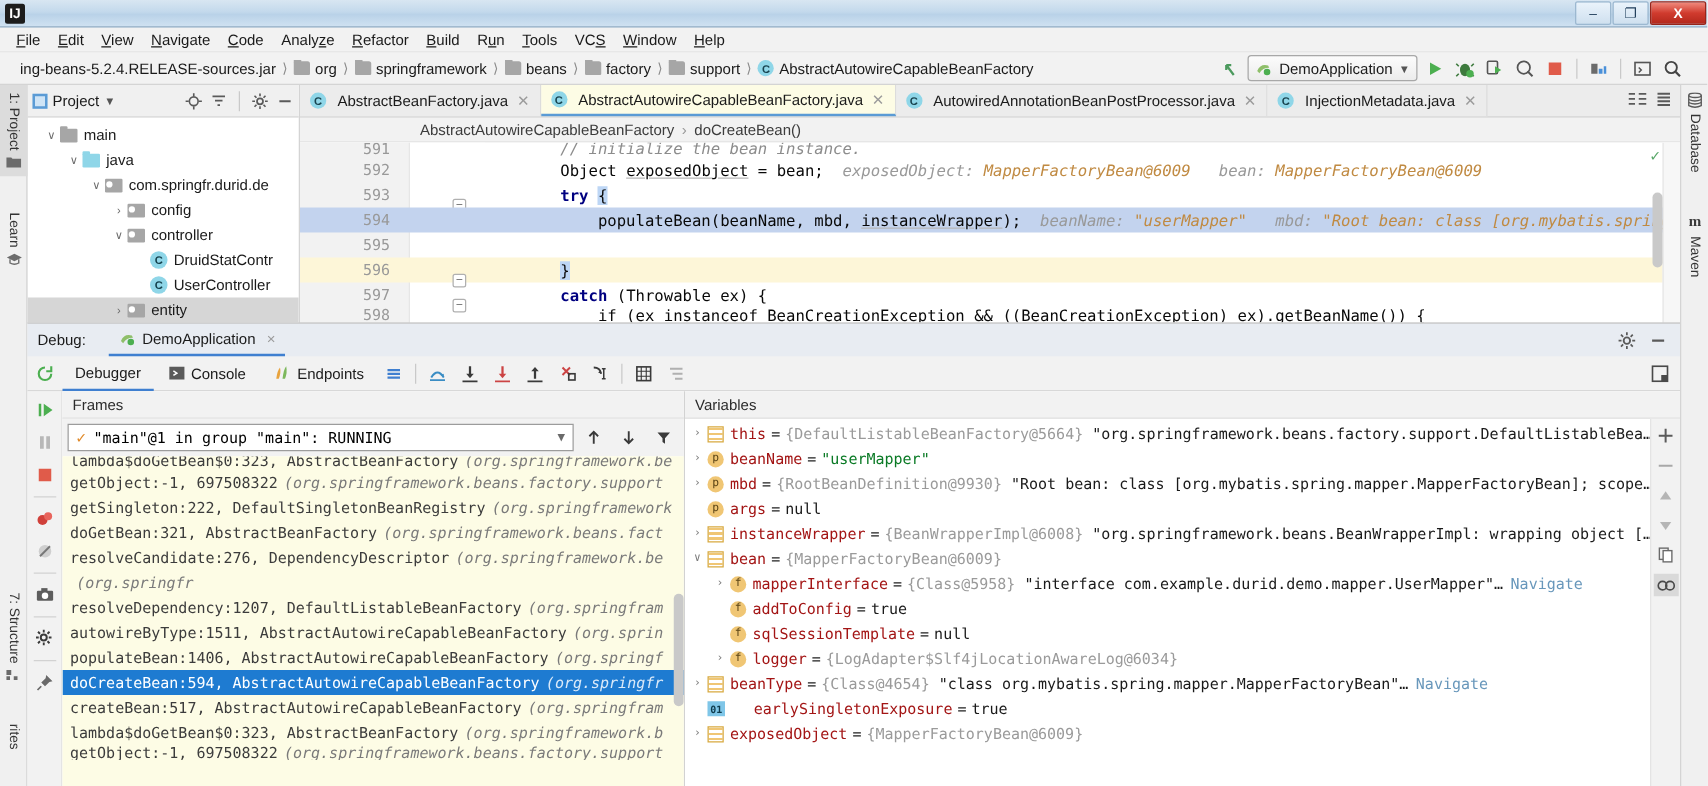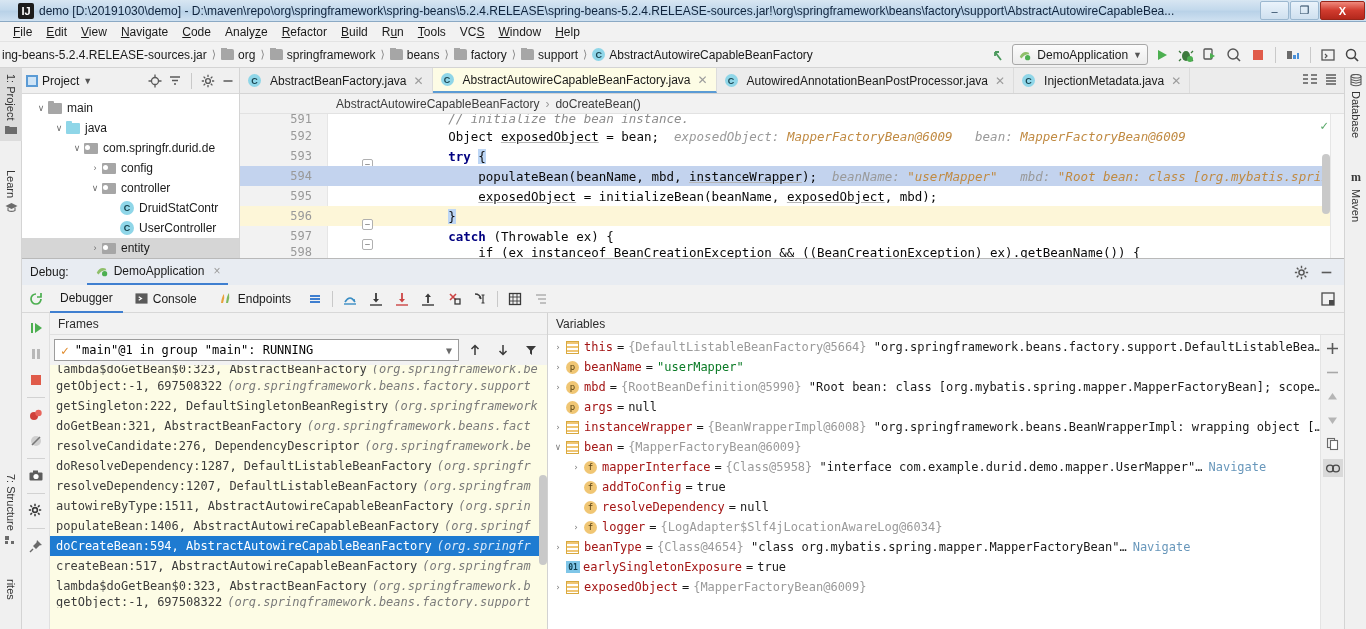--- a/index.html
+++ b/index.html
@@ -13,21 +13,21 @@
     -webkit-font-smoothing: antialiased;
   }
   #app { position: relative; width: 1366px; height: 629px; }
 
   
   .titlebar {
     height: 22px;
     background: linear-gradient(to bottom, #d8e6f2 0%, #c3d9ec 45%, #b9d2e8 55%, #cfe1f1 100%);
     border-bottom: 1px solid #8ba9c4;
     display: flex; align-items: center;
-    padding-left: 18px;
+    padding-left: 4px;
     position: relative;
   }
   .tb-icon {
     width: 16px; height: 16px; margin-right: 5px;
     background: #1c1c1c; color: #fff;
     font-size: 11px; font-weight: bold;
     display: flex; align-items: center; justify-content: center;
     border-radius: 2px;
   }
   .tb-title {
@@ -59,21 +59,21 @@
   .menu-item {
     padding: 2px 7px; font-size: 12px; color: #1a1a1a;
     cursor: default;
   }
   .menu-item .mn { text-decoration: underline; }
 
   
   .navbar {
     height: 26px; background: #f2f2f2;
     display: flex; align-items: center;
-    padding: 0 2px;
+    padding: 0 16px;
     border-bottom: 1px solid #d4d4d4;
     position: relative;
   }
   .crumbs { display: flex; align-items: center; overflow: hidden; flex: 0 0 auto; }
   .crumb { display: flex; align-items: center; font-size: 12px; color: #1a1a1a; white-space: nowrap; }
   .crumb .sep { color: #8a8a8a; margin: 0 5px; font-size: 11px; }
   .ic-folder {
     width: 13px; height: 11px; margin-right: 4px;
     background: #a6a6a6; border-radius: 1px 2px 1px 1px;
     position: relative; display: inline-block;
@@ -234,21 +234,21 @@
   .ic-field {
     width:13px;height:13px;border-radius:50%;background:#f0c674;color:#5a4415;
     font-size:9px;display:inline-flex;align-items:center;justify-content:center;margin-right:5px;flex:0 0 13px;
   }
   .ic-obj {
     width:13px;height:13px;margin-right:5px;flex:0 0 13px;
     background:repeating-linear-gradient(to bottom,#f0c674 0,#f0c674 2px,#fff 2px,#fff 4px);
     border:1px solid #d8a93f;
   }
   .ic-bool {
-    width:14px;height:12px;margin-right:3px;flex:0 0 14px;background:#7fc6e8;color:#0e3b4d;
+    width:14px;height:12px;margin-right:23px;flex:0 0 14px;background:#7fc6e8;color:#0e3b4d;
     font-size:8px;font-weight:bold;display:inline-flex;align-items:center;justify-content:center;
   }
   .vname { color:#a31515; }
   .veq { color:#1a1a1a; margin:0 4px; }
   .vref { color:#9a9a9a; }
   .vstr { color:#0a7a25; }
   .vkw { color:#1a1a1a; }
   .vlink { color:#6897bb; margin-left:6px; }
   .varside { width:24px; background:#f2f2f2; border-left:1px solid #e4e4e4; display:flex; flex-direction:column; align-items:center; padding-top:4px; gap:6px;}
   .varside .vb { width:20px; height:18px; display:flex; align-items:center; justify-content:center; color:#6a6a6a;}
@@ -260,21 +260,20 @@
   }
   .svgi { display:block; }
 </style>
 </head>
 <body>
 
 <div id="app">
 
   <div class="titlebar">
     <div class="tb-icon">IJ</div>
-    <div class="tb-title">demo [D:\20191030\demo] - D:\maven\repo\org\springframework\spring-beans\5.2.4.RELEASE\spring-beans-5.2.4.RELEASE-sources.jar!\org\springframework\beans\factory\support\AbstractAutowireCapableBea...</div>
     <div class="tb-btns">
       <div class="tb-btn">–</div>
       <div class="tb-btn">❐</div>
       <div class="tb-btn close">X</div>
     </div>
   </div>
 
   <div class="menubar" id="menubar">
       <div class="menu-item"><span class="mn">F</span>ile</div>
       <div class="menu-item"><span class="mn">E</span>dit</div>
@@ -571,21 +570,20 @@
               <span class="ctext"><span class="ctext">&nbsp;&nbsp;&nbsp;&nbsp;&nbsp;&nbsp;&nbsp;&nbsp;</span><span class="k">try</span><span class="ctext">&nbsp;</span><span class="brmatch">{</span></span>
             </div>
             <div class="codeline hl">
               <span class="lnum">594</span>
               <span class="foldmark"></span>
               <span class="ctext"><span class="ctext">&nbsp;&nbsp;&nbsp;&nbsp;&nbsp;&nbsp;&nbsp;&nbsp;&nbsp;&nbsp;&nbsp;&nbsp;populateBean(beanName,&nbsp;mbd,&nbsp;</span><span class="und">instanceWrapper</span><span class="ctext">);&nbsp;&nbsp;</span><span class="hint">beanName:&nbsp;</span><span class="hintv">"userMapper"</span><span class="hint">&nbsp;&nbsp;&nbsp;mbd:&nbsp;</span><span class="hintv">"Root&nbsp;bean:&nbsp;class&nbsp;[org.mybatis.spring.mapper.MapperFactor</span></span>
             </div>
             <div class="codeline">
               <span class="lnum">595</span>
               <span class="foldmark"></span>
-              <span class="ctext"><span class="ctext">&nbsp;&nbsp;&nbsp;&nbsp;&nbsp;&nbsp;&nbsp;&nbsp;&nbsp;&nbsp;&nbsp;&nbsp;</span><span class="und">exposedObject</span><span class="ctext">&nbsp;=&nbsp;initializeBean(beanName,&nbsp;</span><span class="und">exposedObject</span><span class="ctext">,&nbsp;mbd);</span></span>
             </div>
             <div class="codeline caret">
               <span class="lnum">596</span>
               <span class="foldmark">
                 <span class="fm">−</span>
               </span>
               <span class="ctext"><span class="ctext">&nbsp;&nbsp;&nbsp;&nbsp;&nbsp;&nbsp;&nbsp;&nbsp;</span><span class="brmatch">}</span></span>
             </div>
             <div class="codeline">
               <span class="lnum">597</span>
@@ -844,21 +842,20 @@
             </div>
             <div class="frow">
               <span>doGetBean:321, AbstractBeanFactory</span>
               <span class="pkg">(org.springframework.beans.fact</span>
             </div>
             <div class="frow">
               <span>resolveCandidate:276, DependencyDescriptor</span>
               <span class="pkg">(org.springframework.be</span>
             </div>
             <div class="frow">
-              <span>doResolveDependency:1287, DefaultListableBeanFactory</span>
               <span class="pkg">(org.springfr</span>
             </div>
             <div class="frow">
               <span>resolveDependency:1207, DefaultListableBeanFactory</span>
               <span class="pkg">(org.springfram</span>
             </div>
             <div class="frow">
               <span>autowireByType:1511, AbstractAutowireCapableBeanFactory</span>
               <span class="pkg">(org.sprin</span>
             </div>
@@ -892,21 +889,21 @@
           <div class="varslist" id="varslist">
               <div class="vrow"><span class="vind" style="width:2px"></span><span class="vtri">›</span><span class="ic-obj"></span><span class="vname">this</span><span class="veq">=</span><span class="vref">{DefaultListableBeanFactory@5664}</span>&nbsp;<span class="vkw">"org.springframework.beans.factory.support.DefaultListableBea…</span></div>
               <div class="vrow">
                 <span class="vind" style="width:2px"></span>
                 <span class="vtri">›</span>
                 <span class="ic-field">p</span>
                 <span class="vname">beanName</span>
                 <span class="veq">=</span>
                 <span class="vstr">"userMapper"</span>
               </div>
-              <div class="vrow"><span class="vind" style="width:2px"></span><span class="vtri">›</span><span class="ic-field">p</span><span class="vname">mbd</span><span class="veq">=</span><span class="vref">{RootBeanDefinition@5990}</span>&nbsp;<span class="vkw">"Root bean: class [org.mybatis.spring.mapper.MapperFactoryBean]; scope…</span></div>
+              <div class="vrow"><span class="vind" style="width:2px"></span><span class="vtri">›</span><span class="ic-field">p</span><span class="vname">mbd</span><span class="veq">=</span><span class="vref">{RootBeanDefinition@9930}</span>&nbsp;<span class="vkw">"Root bean: class [org.mybatis.spring.mapper.MapperFactoryBean]; scope…</span></div>
               <div class="vrow">
                 <span class="vind" style="width:2px"></span>
                 <span class="vtri"></span>
                 <span class="ic-field">p</span>
                 <span class="vname">args</span>
                 <span class="veq">=</span>
                 <span class="vkw">null</span>
               </div>
               <div class="vrow"><span class="vind" style="width:2px"></span><span class="vtri">›</span><span class="ic-obj"></span><span class="vname">instanceWrapper</span><span class="veq">=</span><span class="vref">{BeanWrapperImpl@6008}</span>&nbsp;<span class="vkw">"org.springframework.beans.BeanWrapperImpl: wrapping object […</span></div>
               <div class="vrow"><span class="vind" style="width:2px"></span><span class="vtri">∨</span><span class="ic-obj"></span><span class="vname">bean</span><span class="veq">=</span><span class="vref">{MapperFactoryBean@6009}</span>&nbsp;</div>
@@ -916,21 +913,21 @@
                 <span class="vtri"></span>
                 <span class="ic-field">f</span>
                 <span class="vname">addToConfig</span>
                 <span class="veq">=</span>
                 <span class="vkw">true</span>
               </div>
               <div class="vrow">
                 <span class="vind" style="width:20px"></span>
                 <span class="vtri"></span>
                 <span class="ic-field">f</span>
-                <span class="vname">resolveDependency</span>
+                <span class="vname">sqlSessionTemplate</span>
                 <span class="veq">=</span>
                 <span class="vkw">null</span>
               </div>
               <div class="vrow"><span class="vind" style="width:20px"></span><span class="vtri">›</span><span class="ic-field">f</span><span class="vname">logger</span><span class="veq">=</span><span class="vref">{LogAdapter$Slf4jLocationAwareLog@6034}</span>&nbsp;</div>
               <div class="vrow"><span class="vind" style="width:2px"></span><span class="vtri">›</span><span class="ic-obj"></span><span class="vname">beanType</span><span class="veq">=</span><span class="vref">{Class@4654}</span>&nbsp;<span class="vkw">"class org.mybatis.spring.mapper.MapperFactoryBean"…</span><span class="vlink">Navigate</span></div>
               <div class="vrow">
                 <span class="vind" style="width:2px"></span>
                 <span class="vtri"></span>
                 <span class="ic-bool">01</span>
                 <span class="vname">earlySingletonExposure</span>

